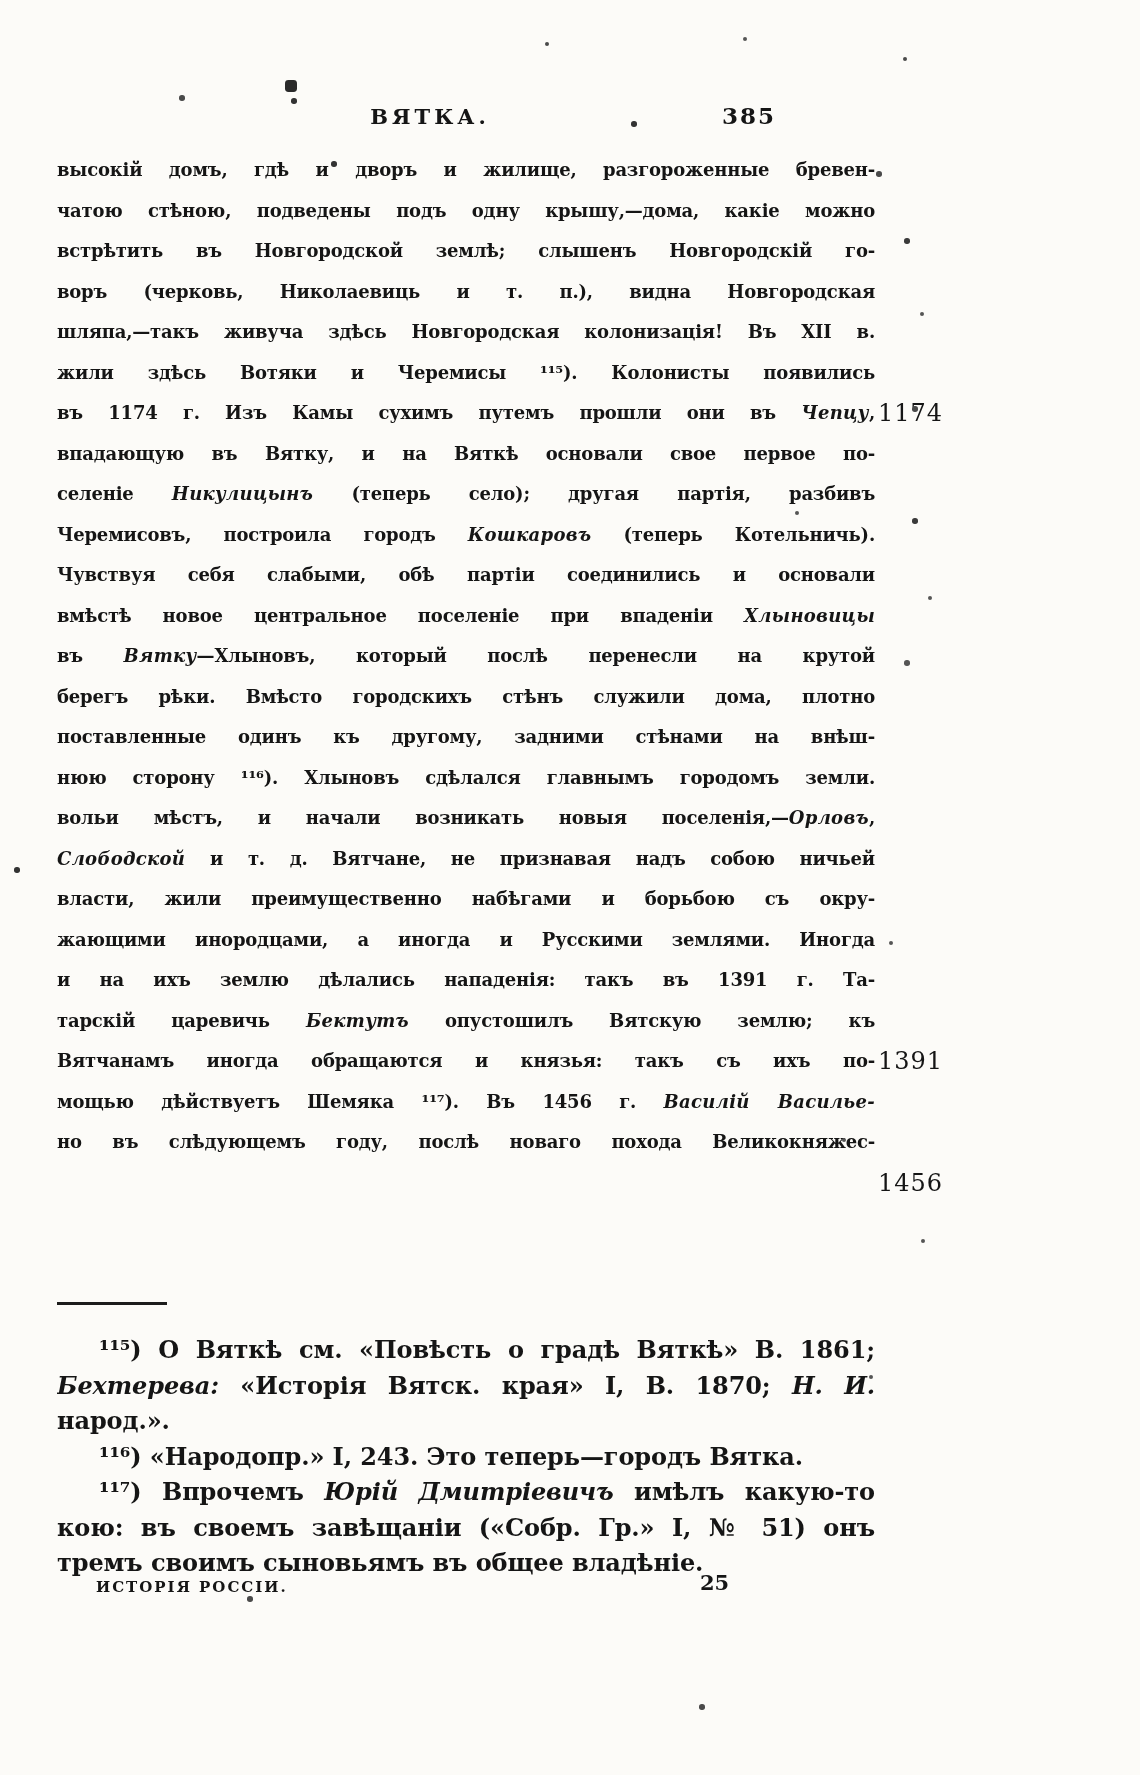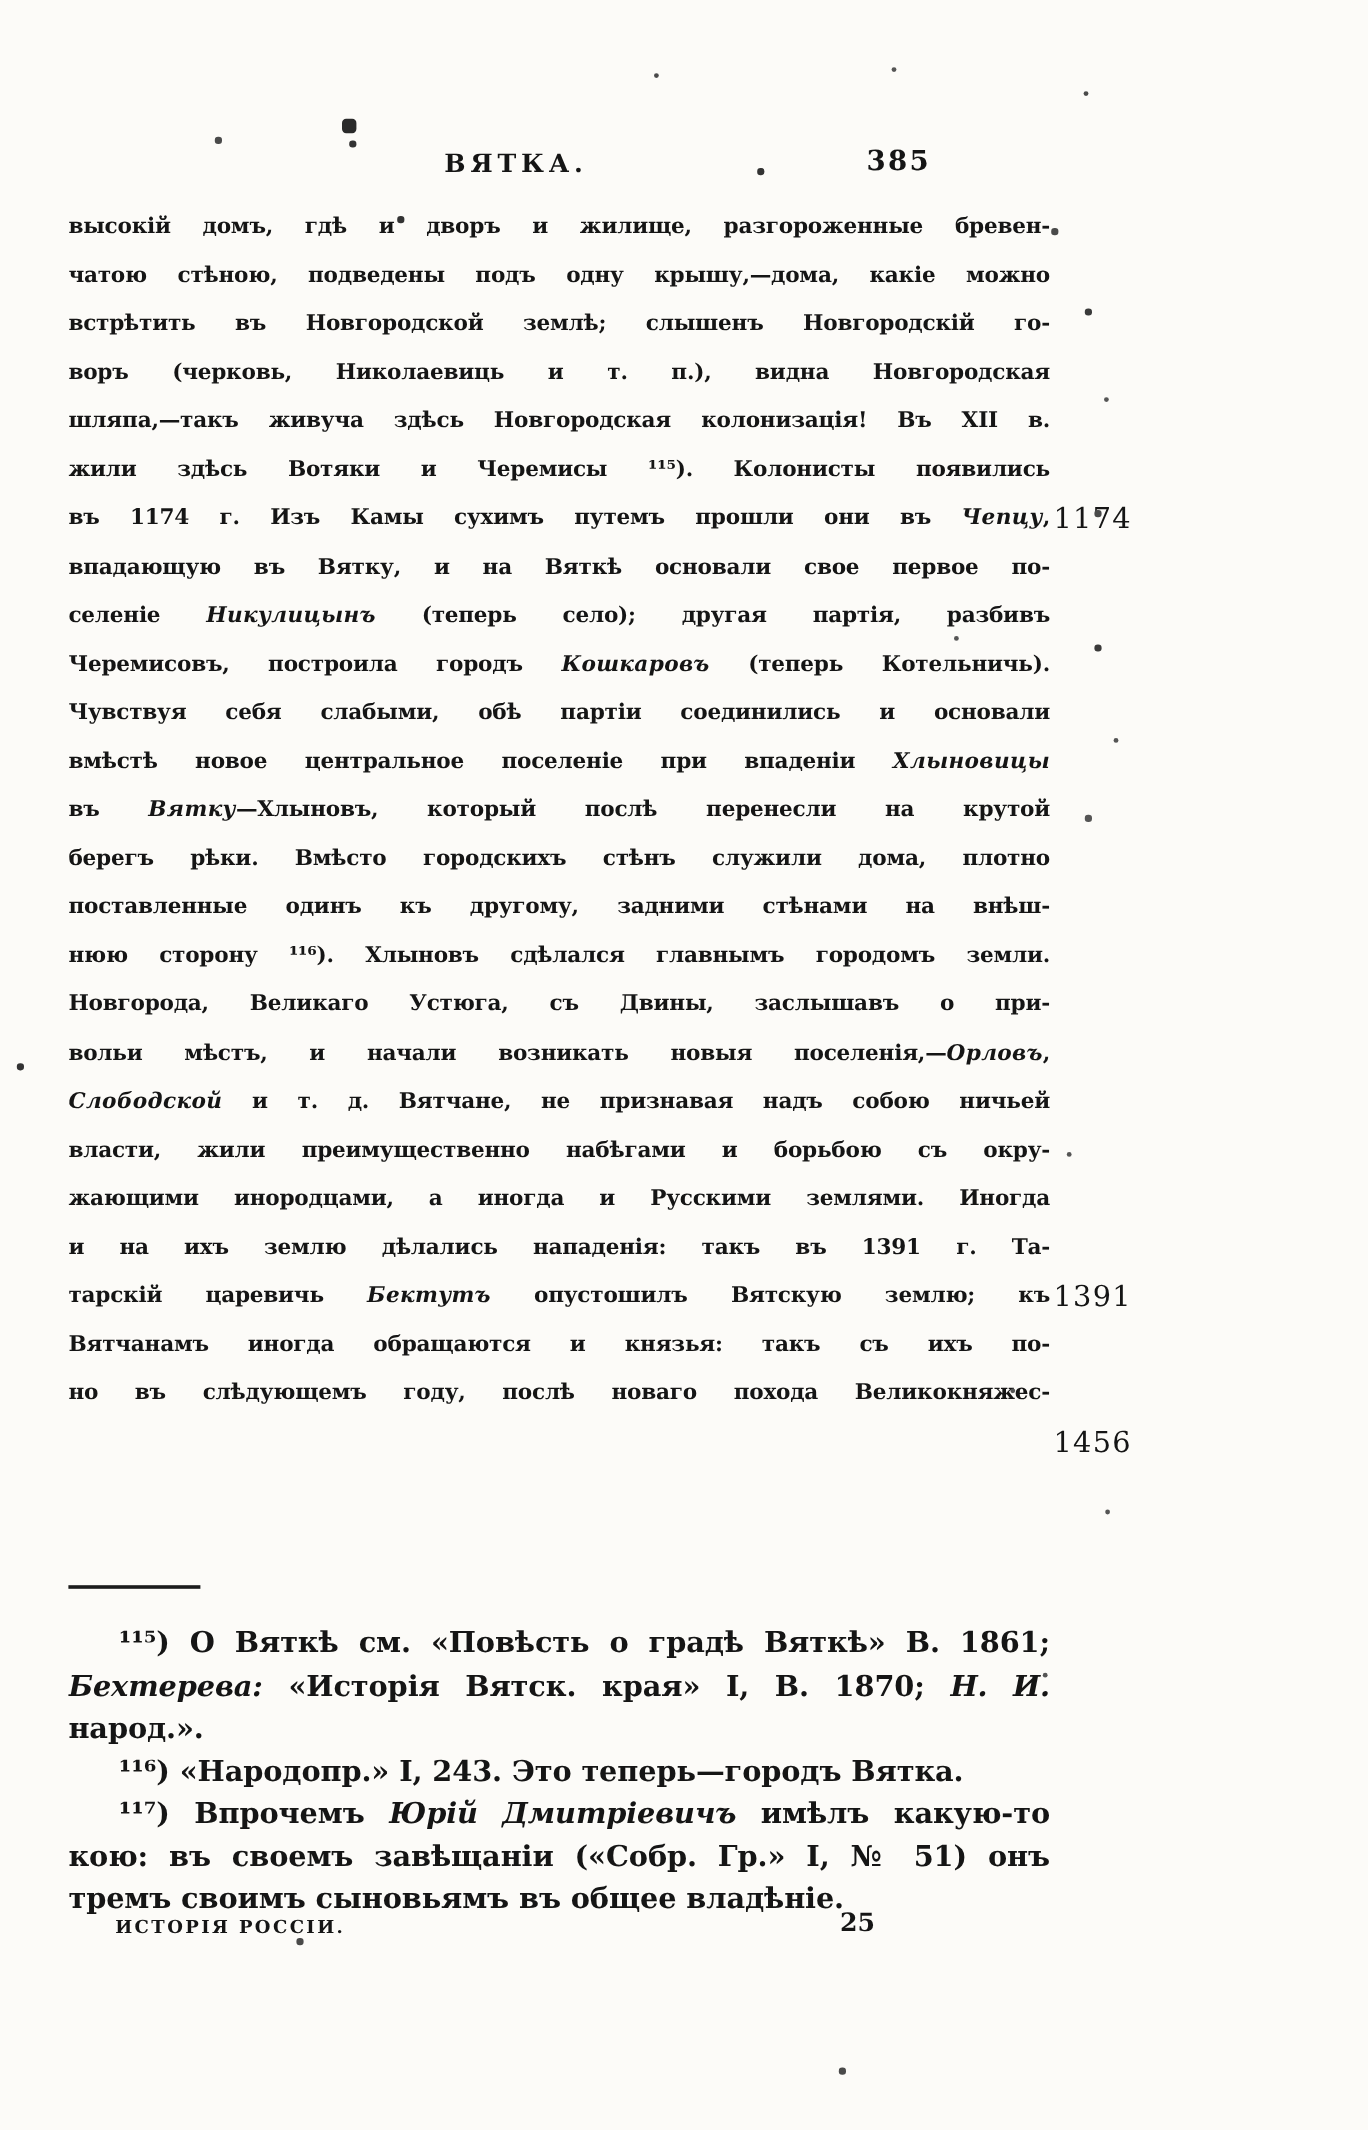--- a/index.html
+++ b/index.html
@@ -4,21 +4,21 @@
 <style>
   html,body { margin:0; padding:0; }
   body {
     width:1140px; height:1775px;
     background:#fcfbf8;
     position:relative;
     overflow:hidden;
     font-family:"DejaVu Serif", serif;
     color:#151515;
   }
-  .page { position:absolute; inset:0;margin-top:19px; }
+  .page { position:absolute; inset:0; }
 
   
   .running-title {
     position:absolute; top:104px; left:0; width:860px;
     text-align:center;
     font-size:21px; font-weight:bold; letter-spacing:4px;
   }
   .page-number {
     position:absolute; top:102px; left:722px;
     font-size:23px; font-weight:bold; letter-spacing:2px;
@@ -120,28 +120,28 @@
       <div class="line"><span>въ 1174 г. Изъ Камы сухимъ путемъ прошли они въ </span><span class="it">Чепцу</span><span>,</span></div>
       <div class="line"><span>впадающую въ Вятку, и на Вяткѣ основали свое первое по-</span></div>
       <div class="line"><span>селеніе </span><span class="it">Никулицынъ</span><span> (теперь село); другая партія, разбивъ</span></div>
       <div class="line"><span>Черемисовъ, построила городъ </span><span class="it">Кошкаровъ</span><span> (теперь Котельничь).</span></div>
       <div class="line"><span>Чувствуя себя слабыми, обѣ партіи соединились и основали</span></div>
       <div class="line"><span>вмѣстѣ новое центральное поселеніе при впаденіи </span><span class="it">Хлыновицы</span></div>
       <div class="line"><span>въ </span><span class="it">Вятку</span><span>—Хлыновъ, который послѣ перенесли на крутой</span></div>
       <div class="line"><span>берегъ рѣки. Вмѣсто городскихъ стѣнъ служили дома, плотно</span></div>
       <div class="line"><span>поставленные одинъ къ другому, задними стѣнами на внѣш-</span></div>
       <div class="line"><span>нюю сторону ¹¹⁶). Хлыновъ сдѣлался главнымъ городомъ земли.</span></div>
-      <div class="line"><span>Новгорода, Великаго Устюга, съ Двины, заслышавъ о при-</span></div>
       <div class="line"><span>вольи мѣстъ, и начали возникать новыя поселенія,—</span><span class="it">Орловъ</span><span>,</span></div>
       <div class="line"><span class="it">Слободской</span><span> и т. д. Вятчане, не признавая надъ собою ничьей</span></div>
       <div class="line"><span>власти, жили преимущественно набѣгами и борьбою съ окру-</span></div>
       <div class="line"><span>жающими инородцами, а иногда и Русскими землями. Иногда</span></div>
       <div class="line"><span>и на ихъ землю дѣлались нападенія: такъ въ 1391 г. Та-</span></div>
       <div class="line"><span>тарскій царевичь </span><span class="it">Бектутъ</span><span> опустошилъ Вятскую землю; къ</span></div>
       <div class="line"><span>Вятчанамъ иногда обращаются и князья: такъ съ ихъ по-</span></div>
+      <div class="line"><span>мощью дѣйствуетъ Шемяка ¹¹⁷). Въ 1456 г. </span><span class="it">Василій Василье-</span></div>
       <div class="line"><span>но въ слѣдующемъ году, послѣ новаго похода Великокняжес-</span></div>
     </div>
 
   <div id="margin-years">
       <div class="margin-year" style="top: 393px;">1174</div>
       <div class="margin-year" style="top: 1041px;">1391</div>
       <div class="margin-year" style="top: 1162.5px;">1456</div>
     </div>
 
   <div class="footnote-rule"></div>

